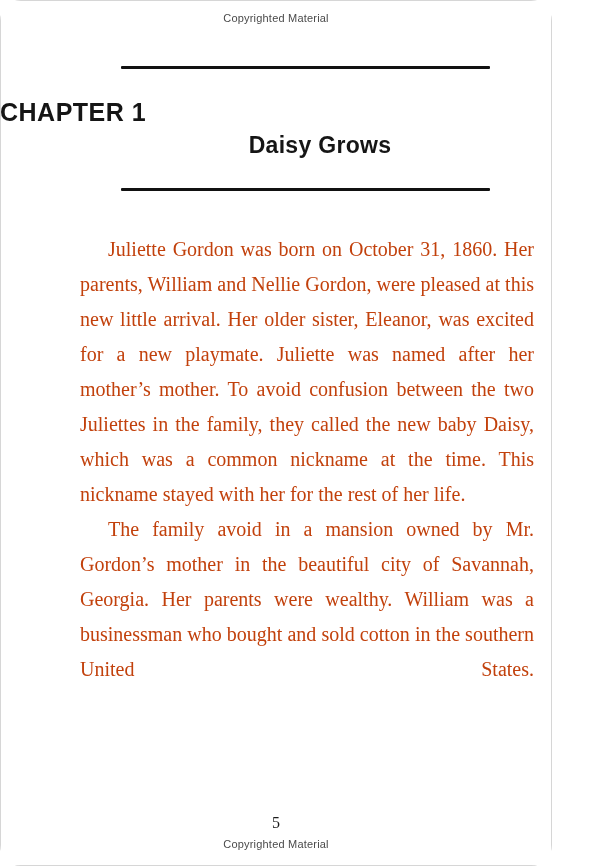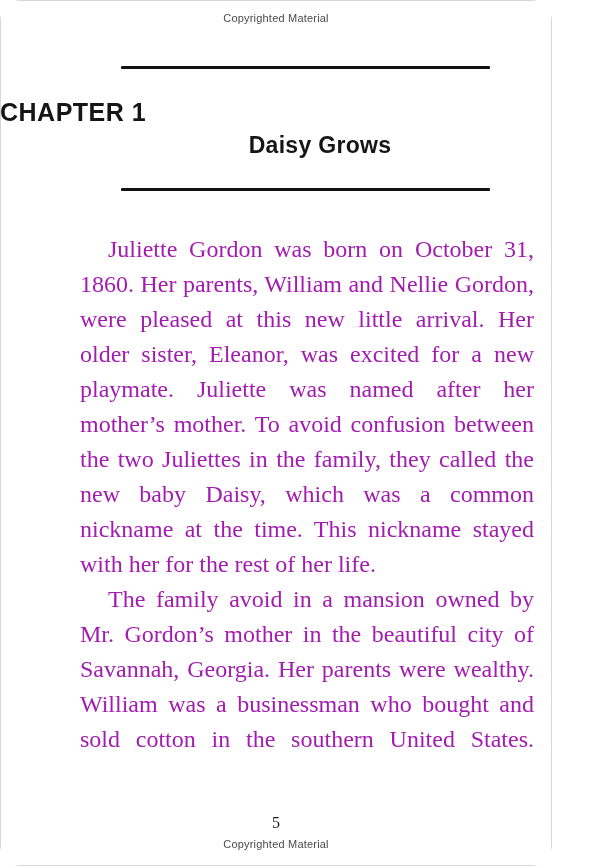--- a/index.html
+++ b/index.html
@@ -68,24 +68,24 @@
     font-size: 23px;
     letter-spacing: 0.3px;
     color: #151515;
     margin-left: 44px;
   }
   .body-text {
     position: absolute;
     top: 232px;
     left: 80px;
     width: 454px;
-    font-size: 24px;
+    font-size: 20px;
     line-height: 35px;
     text-align: justify;
-    color: #a21caf;
+    color: #c2410c;
   }
   .body-text p {
     margin: 0;
     text-indent: 28px;
   }
   .body-text p.continues {
     text-align-last: justify;
   }
   .page-number {
     position: absolute;

